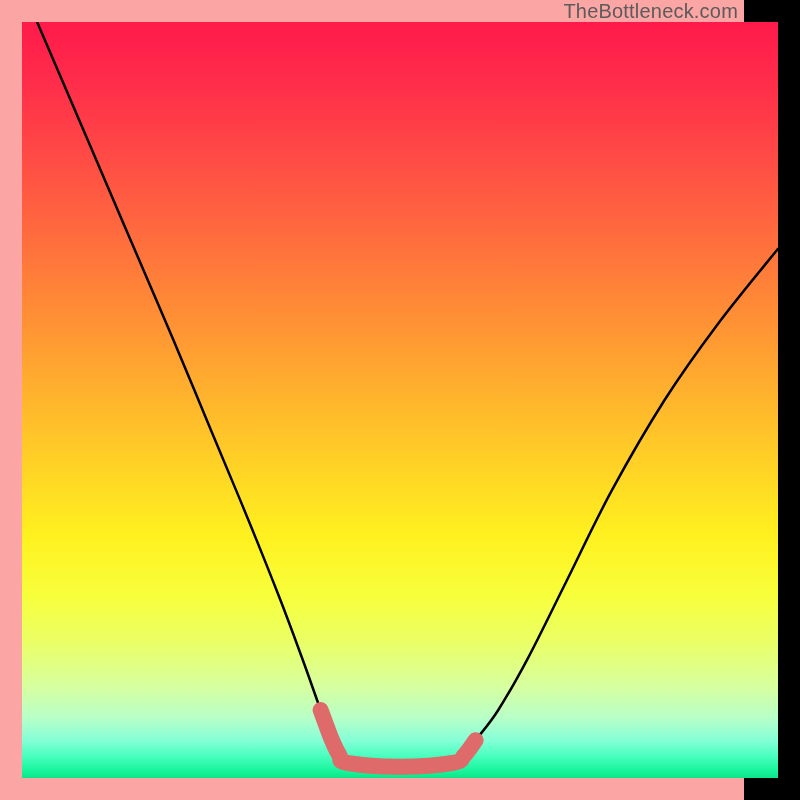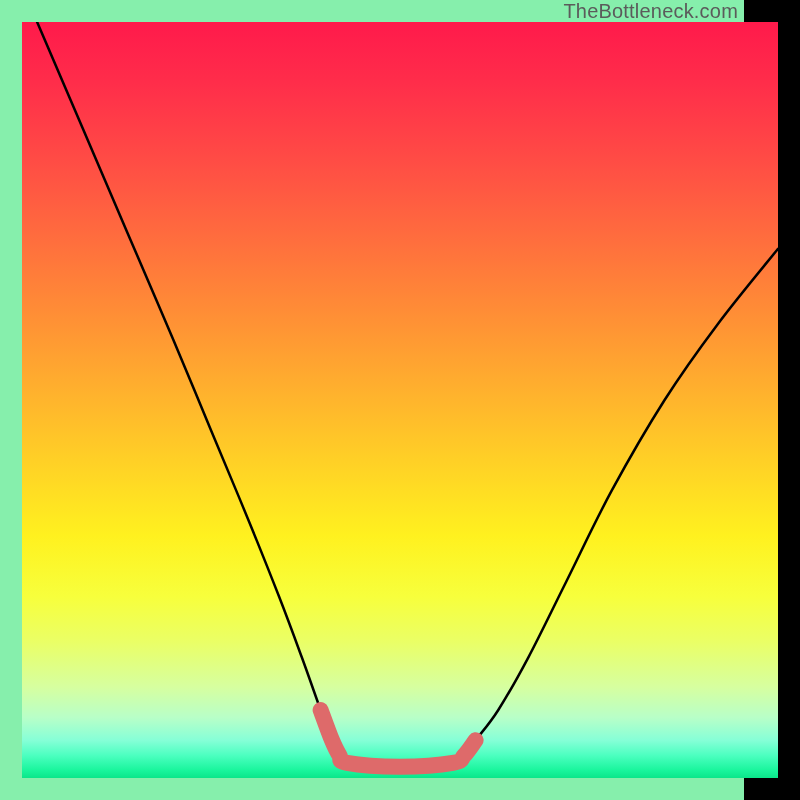--- a/index.html
+++ b/index.html
@@ -8,21 +8,21 @@
     width: 800px;
     height: 800px;
     background: #000;
     overflow: hidden;
     font-family: Arial, Helvetica, sans-serif;
   }
   .outer {
     position: relative;
     width: 744px;
     height: 800px;
-    background: #86efac;
+    background: #fca5a5;
   }
   .plot-area {
     position: absolute;
     left: 22px;
     top: 22px;
     width: 756px;
     height: 756px;
     overflow: hidden;
   }
   .gradient-bg {

